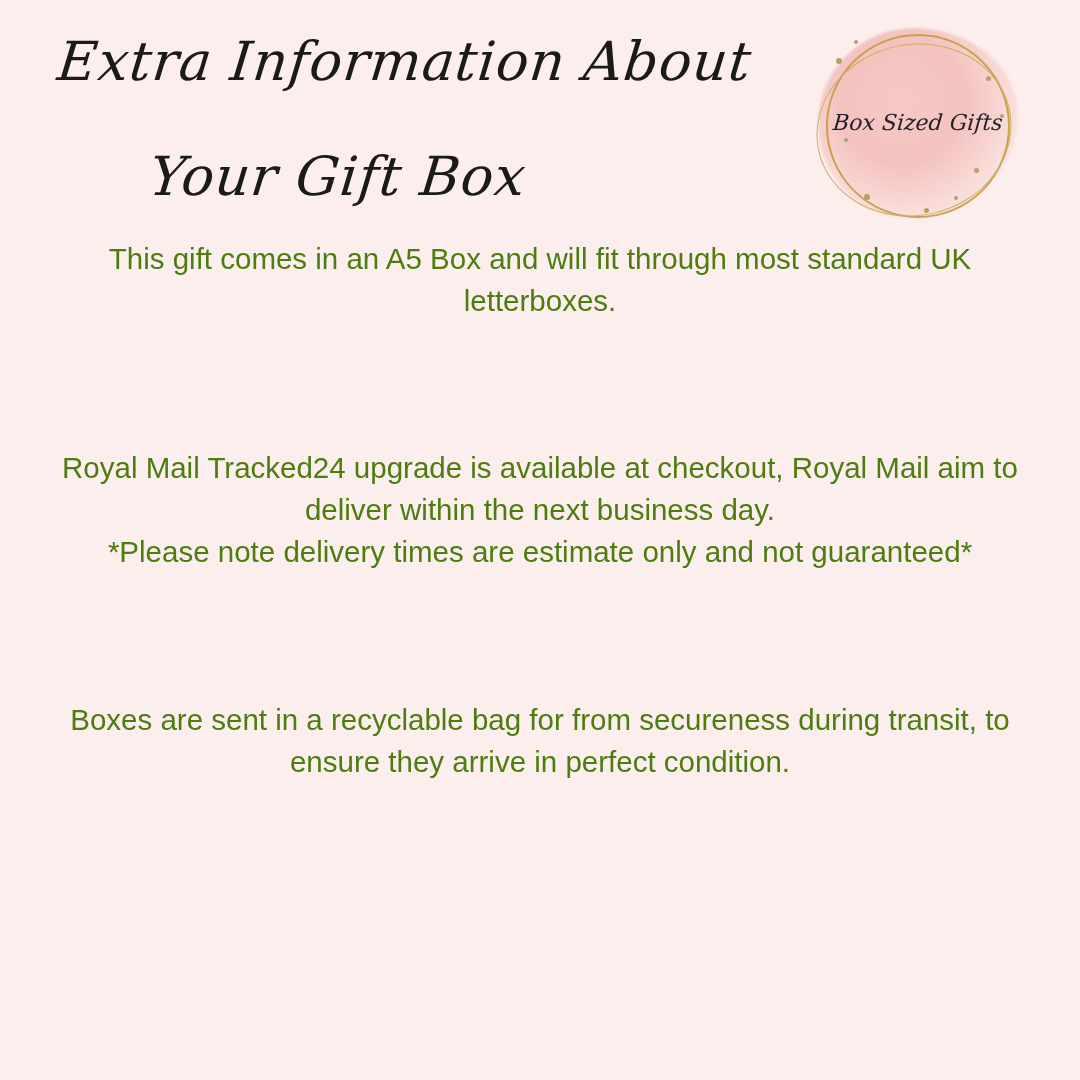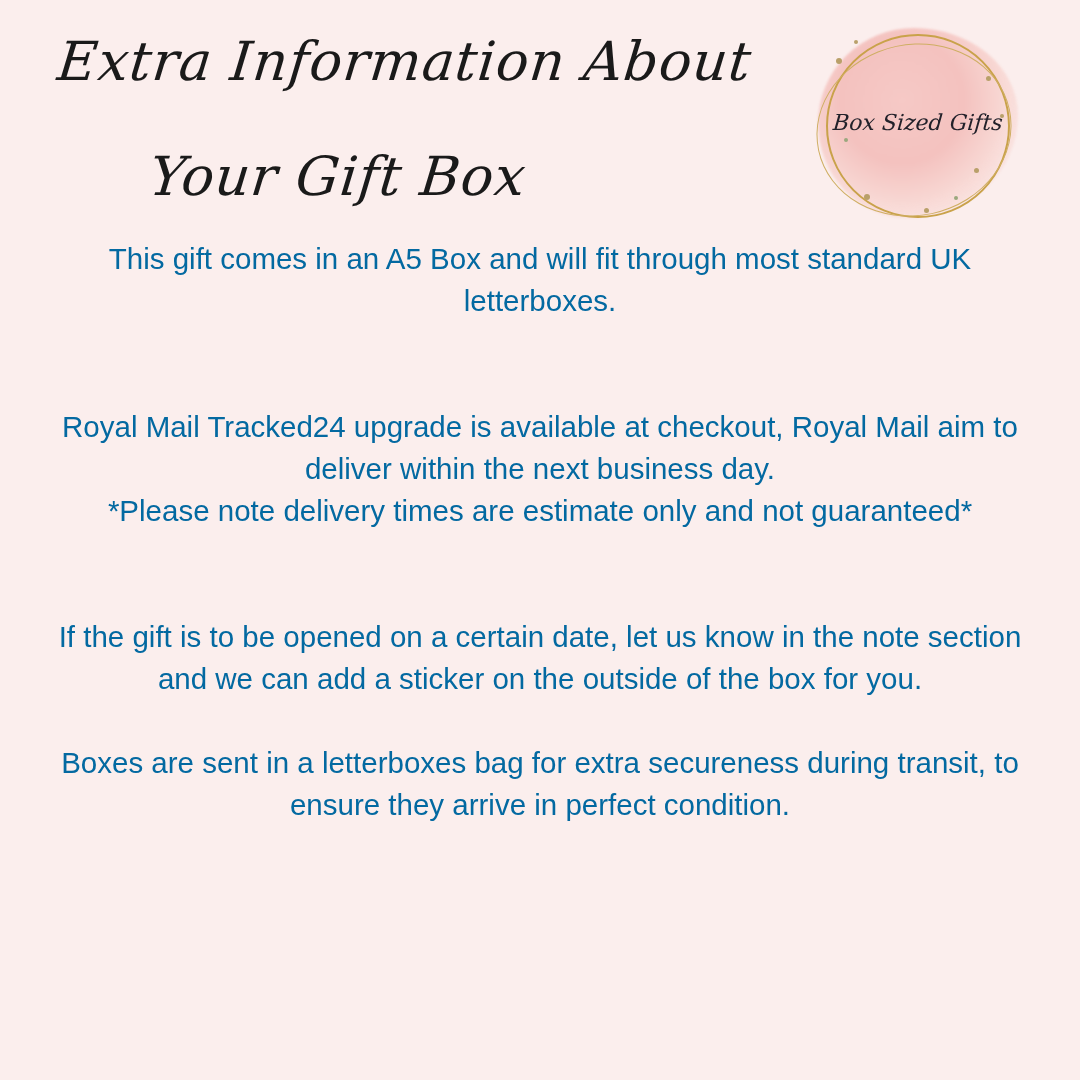--- a/index.html
+++ b/index.html
@@ -110,21 +110,21 @@
   .body-copy {
     position: absolute;
     left: 0;
     top: 238px;
     width: 1080px;
     padding: 0 30px;
     box-sizing: border-box;
     text-align: center;
     font-size: 29.5px;
     line-height: 42px;
-    color: #0369a1;
+    color: #4d7c0f;
   }
   .body-copy p {
     margin: 0;
   }
   .body-copy .spacer {
     height: 42px;
   }
 </style>
 </head>
 <body>
@@ -149,22 +149,21 @@
     <div class="dot" style="left:150px;top:178px;width:4px;height:4px;background:#9aa87e;"></div>
     <div class="dot" style="left:40px;top:120px;width:4px;height:4px;background:#9aa87e;"></div>
     <div class="dot" style="left:170px;top:150px;width:5px;height:5px;"></div>
     <div class="logo-text">Box Sized Gifts</div>
   </div>
 
   <div class="body-copy">
     <p>This gift comes in an A5 Box and will fit through most standard UK letterboxes.</p>
     <div class="spacer"></div>
     <div class="spacer"></div>
-    <p style="white-space:pre-line;">Royal Mail Tracked24 upgrade is available at checkout, Royal Mail aim to deliver within the next business day.
+    <p style="white-space:pre-line;margin-top:41px;">Royal Mail Tracked24 upgrade is available at checkout, Royal Mail aim to deliver within the next business day.
 *Please note delivery times are estimate only and not guaranteed*</p>
     <div class="spacer"></div>
     <div class="spacer"></div>
-    <p>If the gift is to be opened on a certain date, let us know in the note section and we can add a sticker on the outside of the box for you.</p>
     <div class="spacer"></div>
-    <p>Boxes are sent in a letterboxes bag for extra secureness during transit, to ensure they arrive in perfect condition.</p>
+    <p>Boxes are sent in a recyclable bag for from secureness during transit, to ensure they arrive in perfect condition.</p>
   </div>
 
 </div>
 
 </body></html>

